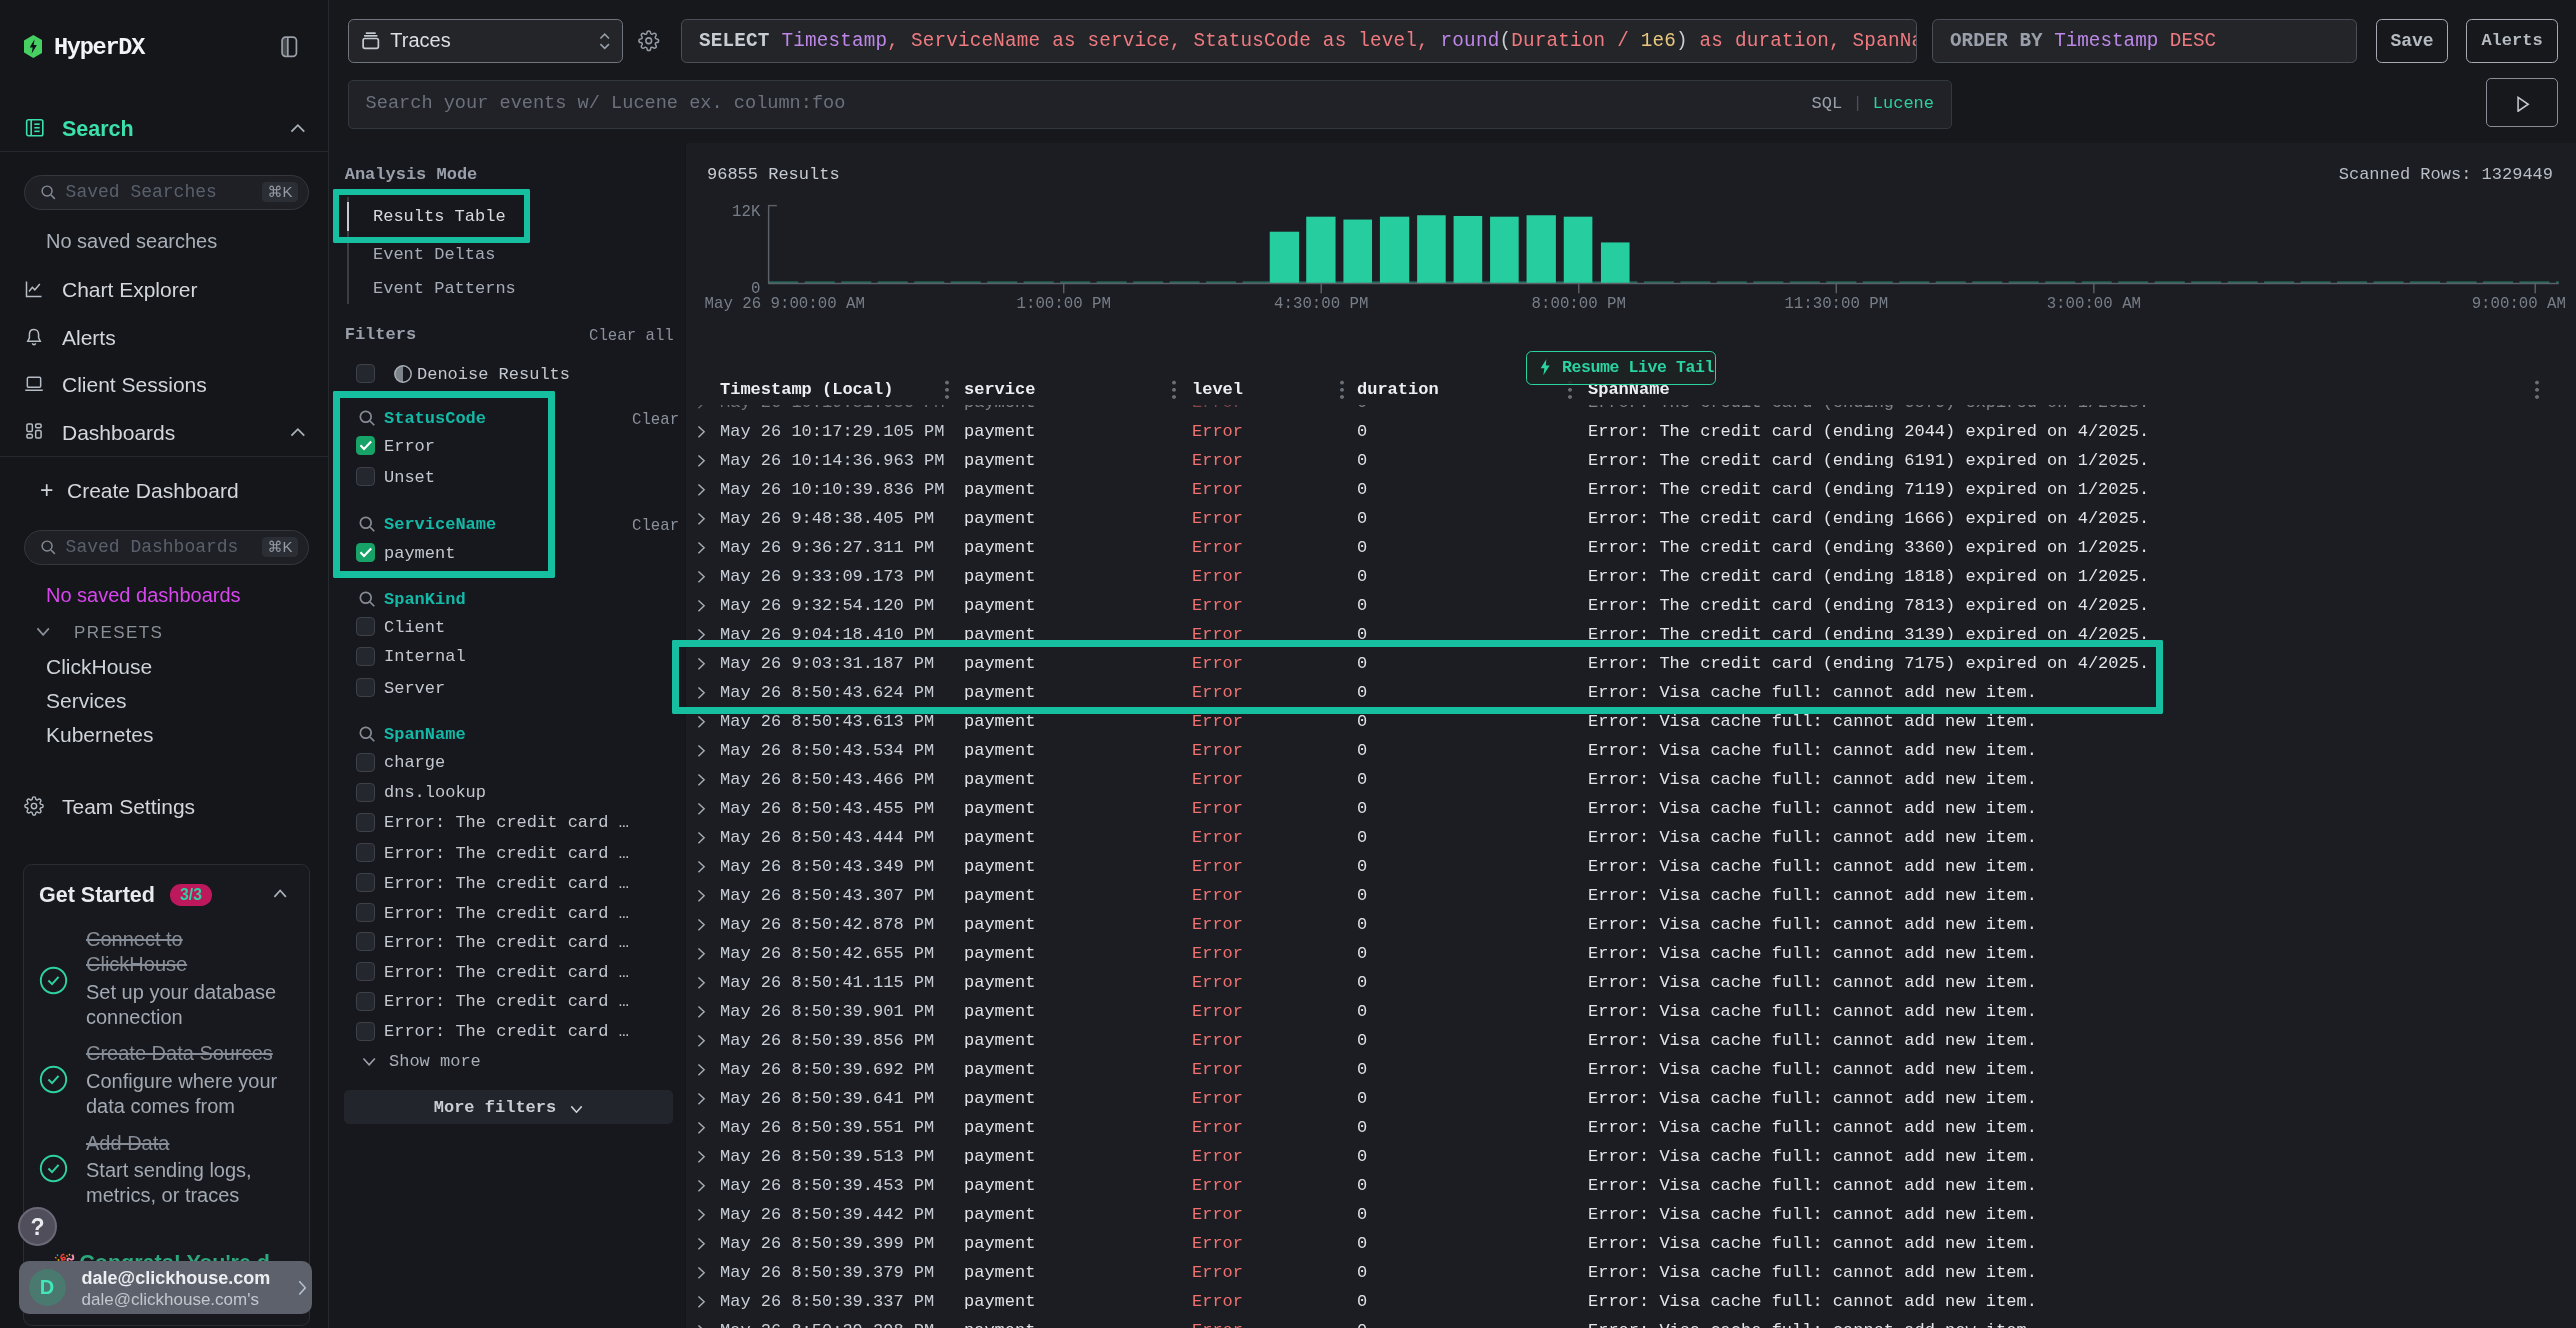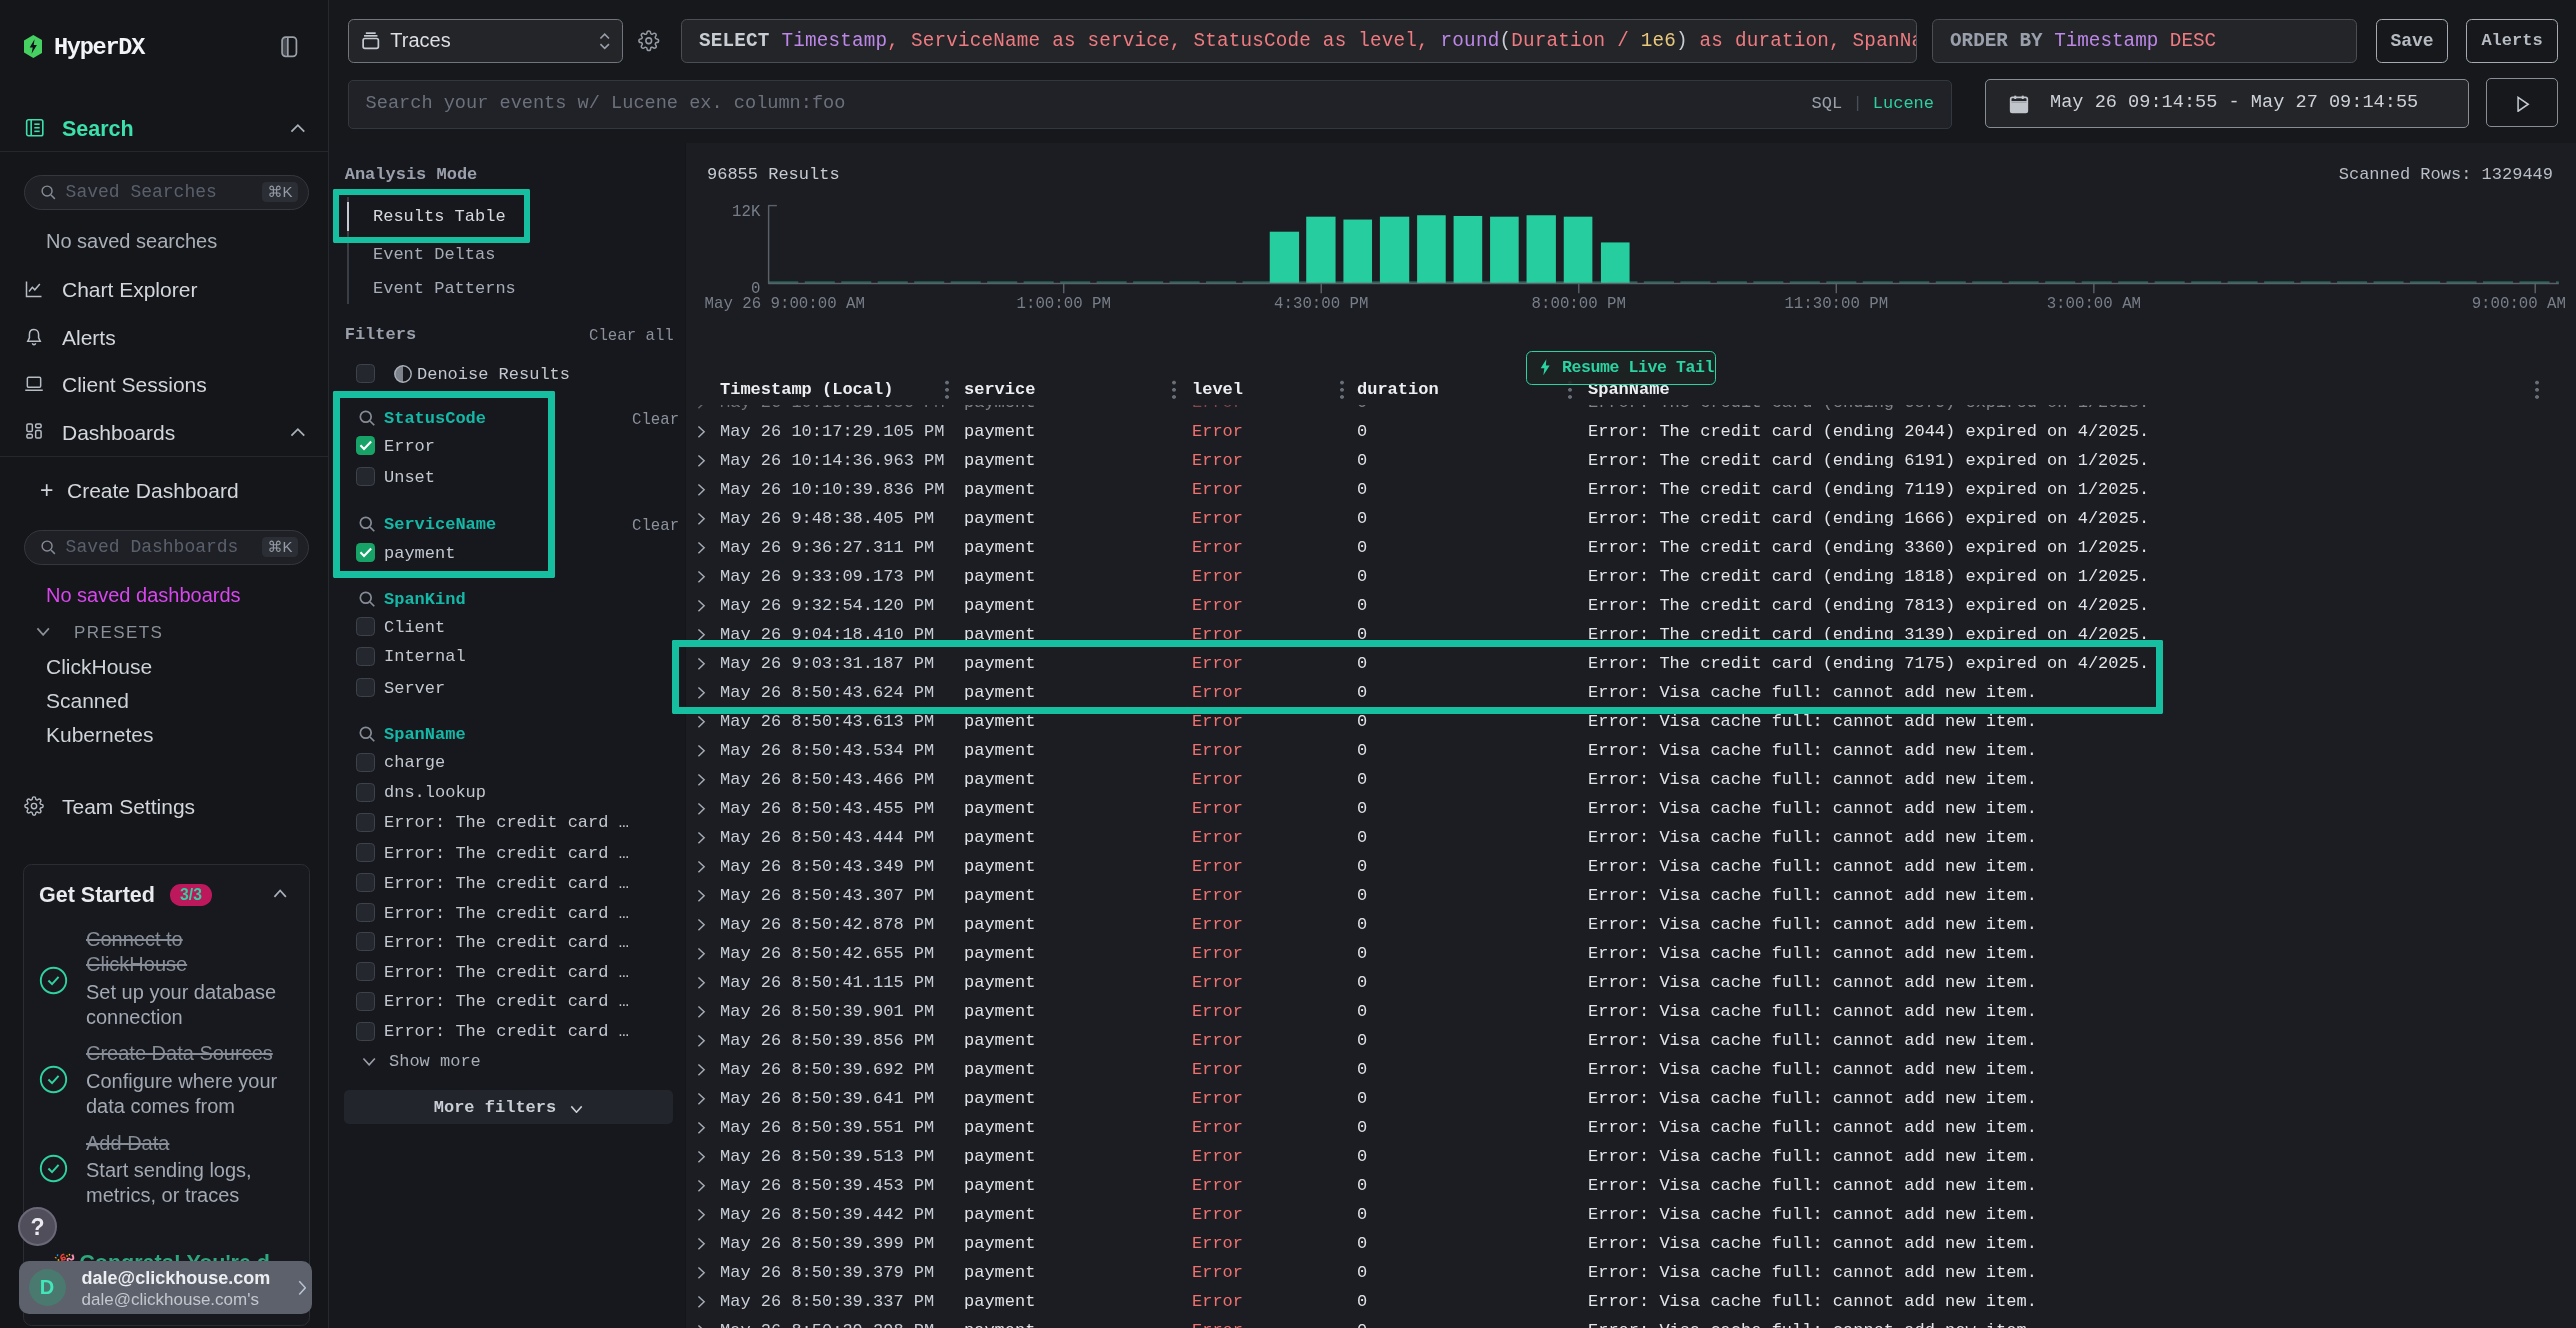--- a/index.html
+++ b/index.html
@@ -117,21 +117,21 @@
     <div class="abs m" style="left:41px; top:6.4px; font-size:18px; color:#5a606b;">Saved Dashboards</div>
     <div class="kbd">⌘K</div>
   </div>
   <div class="abs" style="left:46px; top:584px; font-size:20px; color:#d946ef;">No saved dashboards</div>
 
   <svg class="abs" style="left:36px; top:627px;" width="14.3" height="9.3" viewBox="0 0 20 13" fill="none" stroke="#8a909a" stroke-width="2.4">
       <polyline points="2,2 10,11 18,2"></polyline>
     </svg>
   <div class="abs" style="left:74px; top:623px; font-size:17px; letter-spacing:1.4px; color:#8a909a;">PRESETS</div>
   <div class="abs" style="left:46px; top:655px; font-size:21px; color:#ced3d9;">ClickHouse</div>
-  <div class="abs" style="left:46px; top:689px; font-size:21px; color:#ced3d9;">Scanned</div>
+  <div class="abs" style="left:46px; top:689px; font-size:21px; color:#ced3d9;">Services</div>
   <div class="abs" style="left:46px; top:723px; font-size:21px; color:#ced3d9;">Kubernetes</div>
 
   <svg class="abs" style="left:24px; top:796px;" width="20" height="20" viewBox="0 0 24 24" fill="none" stroke="#b6bcc5" stroke-width="1.7">
       <circle cx="12" cy="12" r="3.2"></circle>
       <path d="M19.4 15a1.65 1.65 0 0 0 .33 1.82l.06.06a2 2 0 1 1-2.83 2.83l-.06-.06a1.65 1.65 0 0 0-1.82-.33 1.65 1.65 0 0 0-1 1.51V21a2 2 0 1 1-4 0v-.09A1.65 1.65 0 0 0 9 19.4a1.65 1.65 0 0 0-1.82.33l-.06.06a2 2 0 1 1-2.83-2.83l.06-.06a1.65 1.65 0 0 0 .33-1.82 1.65 1.65 0 0 0-1.51-1H3a2 2 0 1 1 0-4h.09A1.65 1.65 0 0 0 4.6 9a1.65 1.65 0 0 0-.33-1.82l-.06-.06a2 2 0 1 1 2.83-2.83l.06.06a1.65 1.65 0 0 0 1.82.33H9a1.65 1.65 0 0 0 1-1.51V3a2 2 0 1 1 4 0v.09a1.65 1.65 0 0 0 1 1.51 1.65 1.65 0 0 0 1.82-.33l.06-.06a2 2 0 1 1 2.83 2.83l-.06.06a1.65 1.65 0 0 0-.33 1.82V9a1.65 1.65 0 0 0 1.51 1H21a2 2 0 1 1 0 4h-.09a1.65 1.65 0 0 0-1.51 1z"></path>
     </svg>
   <div class="abs navtxt" style="left:62px; top:795px;">Team Settings</div>
 
   <div class="abs" style="left:23px; top:864px; width:287px; height:462px; background:#17191e; border:1.4px solid #2a2d34; border-radius:8.6px;"></div>
   <div class="abs" style="left:39px; top:883px; font-size:21.5px; font-weight:bold; color:#e8eaee;">Get Started</div>
@@ -202,30 +202,20 @@
   <div class="box1 m" style="left:1603px; width:425px; overflow:hidden; font-size:19.3px; line-height:42px; white-space:pre;"><span style="padding-left:17px; color:#9aa0ab; font-weight:bold;">ORDER BY</span><span style="color:#bd87e8;"> Timestamp</span><span style="color:#ef7b81;"> DESC</span></div>
 
   <div class="box1 m" style="left:2047px; width:72px; border-color:#a6abb3; background:#16181c; font-size:18px; font-weight:bold; color:#b6bbc2; text-align:center; line-height:42px;">Save</div>
   <div class="box1 m" style="left:2137px; width:92px; border-color:#a6abb3; background:#16181c; font-size:17px; font-weight:bold; color:#b6bbc2; text-align:center; line-height:42px;">Alerts</div>
 
   <div class="abs" style="left:18.6px; top:80px; width:1604px; height:49px; background:#202228; border:1.4px solid #33373e; border-radius:5px;">
     <div class="abs m" style="left:17px; top:12px; font-size:18.6px; color:#6b707b;">Search your events w/ Lucene ex. column:foo</div>
     <div class="abs m" style="left:1463px; top:13px; font-size:17px;"><span style="color:#9aa0aa;">SQL</span><span style="color:#4a4e57;"> | </span><span style="color:#2dd0a0;">Lucene</span></div>
   </div>
 
-  <div class="abs" style="left:1656px; top:79px; width:484px; height:49px; background:#232529; border:1.4px solid #888d96; border-radius:5px;">
-    <svg class="abs" style="left:23px; top:13.6px;" width="20" height="20" viewBox="0 0 24 24" fill="#c0c4cb">
-        <rect x="2" y="4" width="20" height="18" rx="2" fill="none" stroke="#c0c4cb" stroke-width="2"></rect>
-        <line x1="2" y1="9.5" x2="22" y2="9.5" stroke="#c0c4cb" stroke-width="2"></line>
-        <rect x="2" y="10.5" width="20" height="11" rx="1"></rect>
-        <line x1="7.5" y1="2" x2="7.5" y2="6" stroke="#c0c4cb" stroke-width="2.4"></line>
-        <line x1="16.5" y1="2" x2="16.5" y2="6" stroke="#c0c4cb" stroke-width="2.4"></line>
-      </svg>
-    <div class="abs m" style="left:64px; top:12px; font-size:18.6px; color:#ced2d8;">May 26 09:14:55 - May 27 09:14:55</div>
-  </div>
 
   <div class="abs" style="left:2157px; top:78px; width:72px; height:49px; background:#16181c; border:1.4px solid #888d96; border-radius:5px;">
     <svg class="abs" style="left:29px; top:16.5px;" width="14.3" height="16.5" viewBox="0 0 22 26" fill="none" stroke="#c6cad1" stroke-width="2.4">
         <polygon points="3,2 19,13 3,24"></polygon>
       </svg>
   </div>
 </div>
 <div id="filters">
   <div class="abs flabel" style="left:15.7px; top:21.5px; color:#9aa0ab;">Analysis Mode</div>
   <div class="abs" style="left:18px; top:54px; width:2.1px; height:107px; background:#393d45;"></div>

